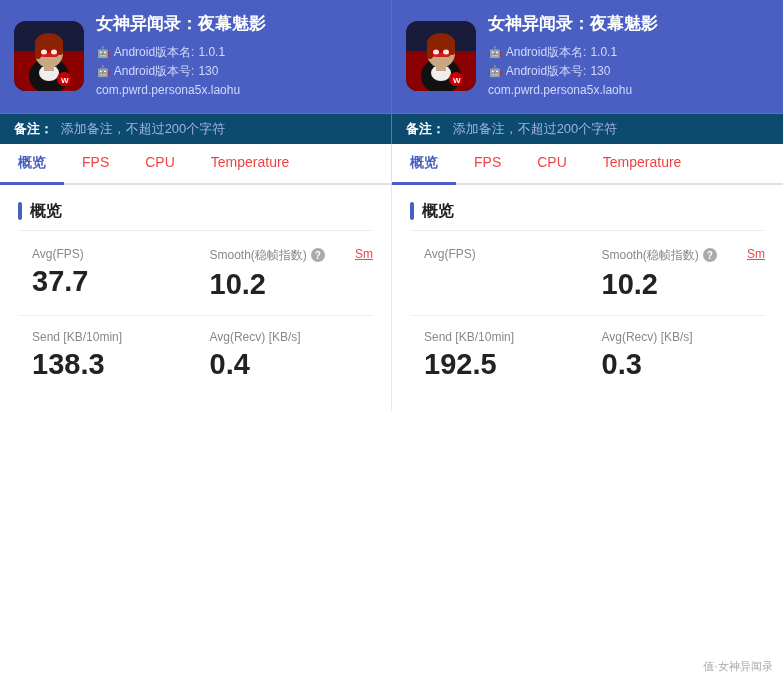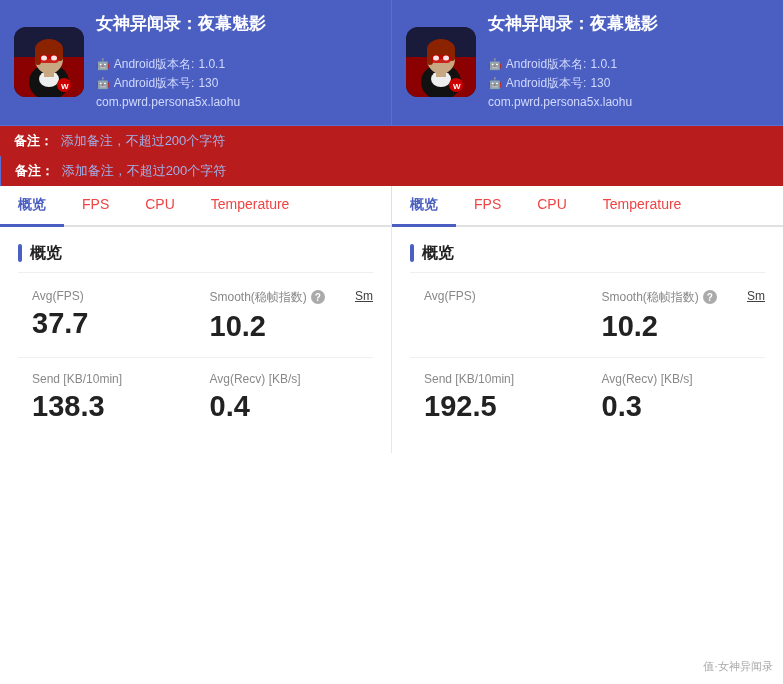--- a/index.html
+++ b/index.html
@@ -42,41 +42,40 @@
       width: 70px;
       height: 70px;
     }
     .app-meta {
       color: #fff;
     }
     .app-title {
       font-size: 17px;
       font-weight: bold;
       color: #fff;
-      margin-bottom: 20px;
+      margin-bottom: 8px;
     }
     .app-detail {
       font-size: 12px;
       color: #d0d8ff;
       display: flex;
       align-items: center;
       gap: 4px;
       line-height: 1.6;
     }
     .android-icon {
       font-size: 11px;
       color: #a8d8a8;
     }
 
     
     .notes-row {
       display: flex;
-      background: #b91c1c;
+      background: #0c4a6e;
       border-top: 1px solid #5a6fd4;
-      flex-direction: column;
     }
     .notes-panel {
       flex: 1;
       padding: 6px 14px;
       font-size: 13px;
     }
     .notes-panel + .notes-panel {
       border-left: 1px solid #5a6fd4;
     }
     .notes-label {
@@ -182,21 +181,21 @@
       border-radius: 50%;
       font-size: 10px;
       font-weight: bold;
       cursor: pointer;
     }
     .sm-label {
       position: absolute;
       right: 0;
       top: 0;
       font-size: 12px;
-      color: #404040;
+      color: #ef4444;
       text-decoration: underline;
     }
 
     .divider {
       border: none;
       border-top: 1px solid #f0f0f0;
       margin: 10px 0 14px 0;
     }
 
     

